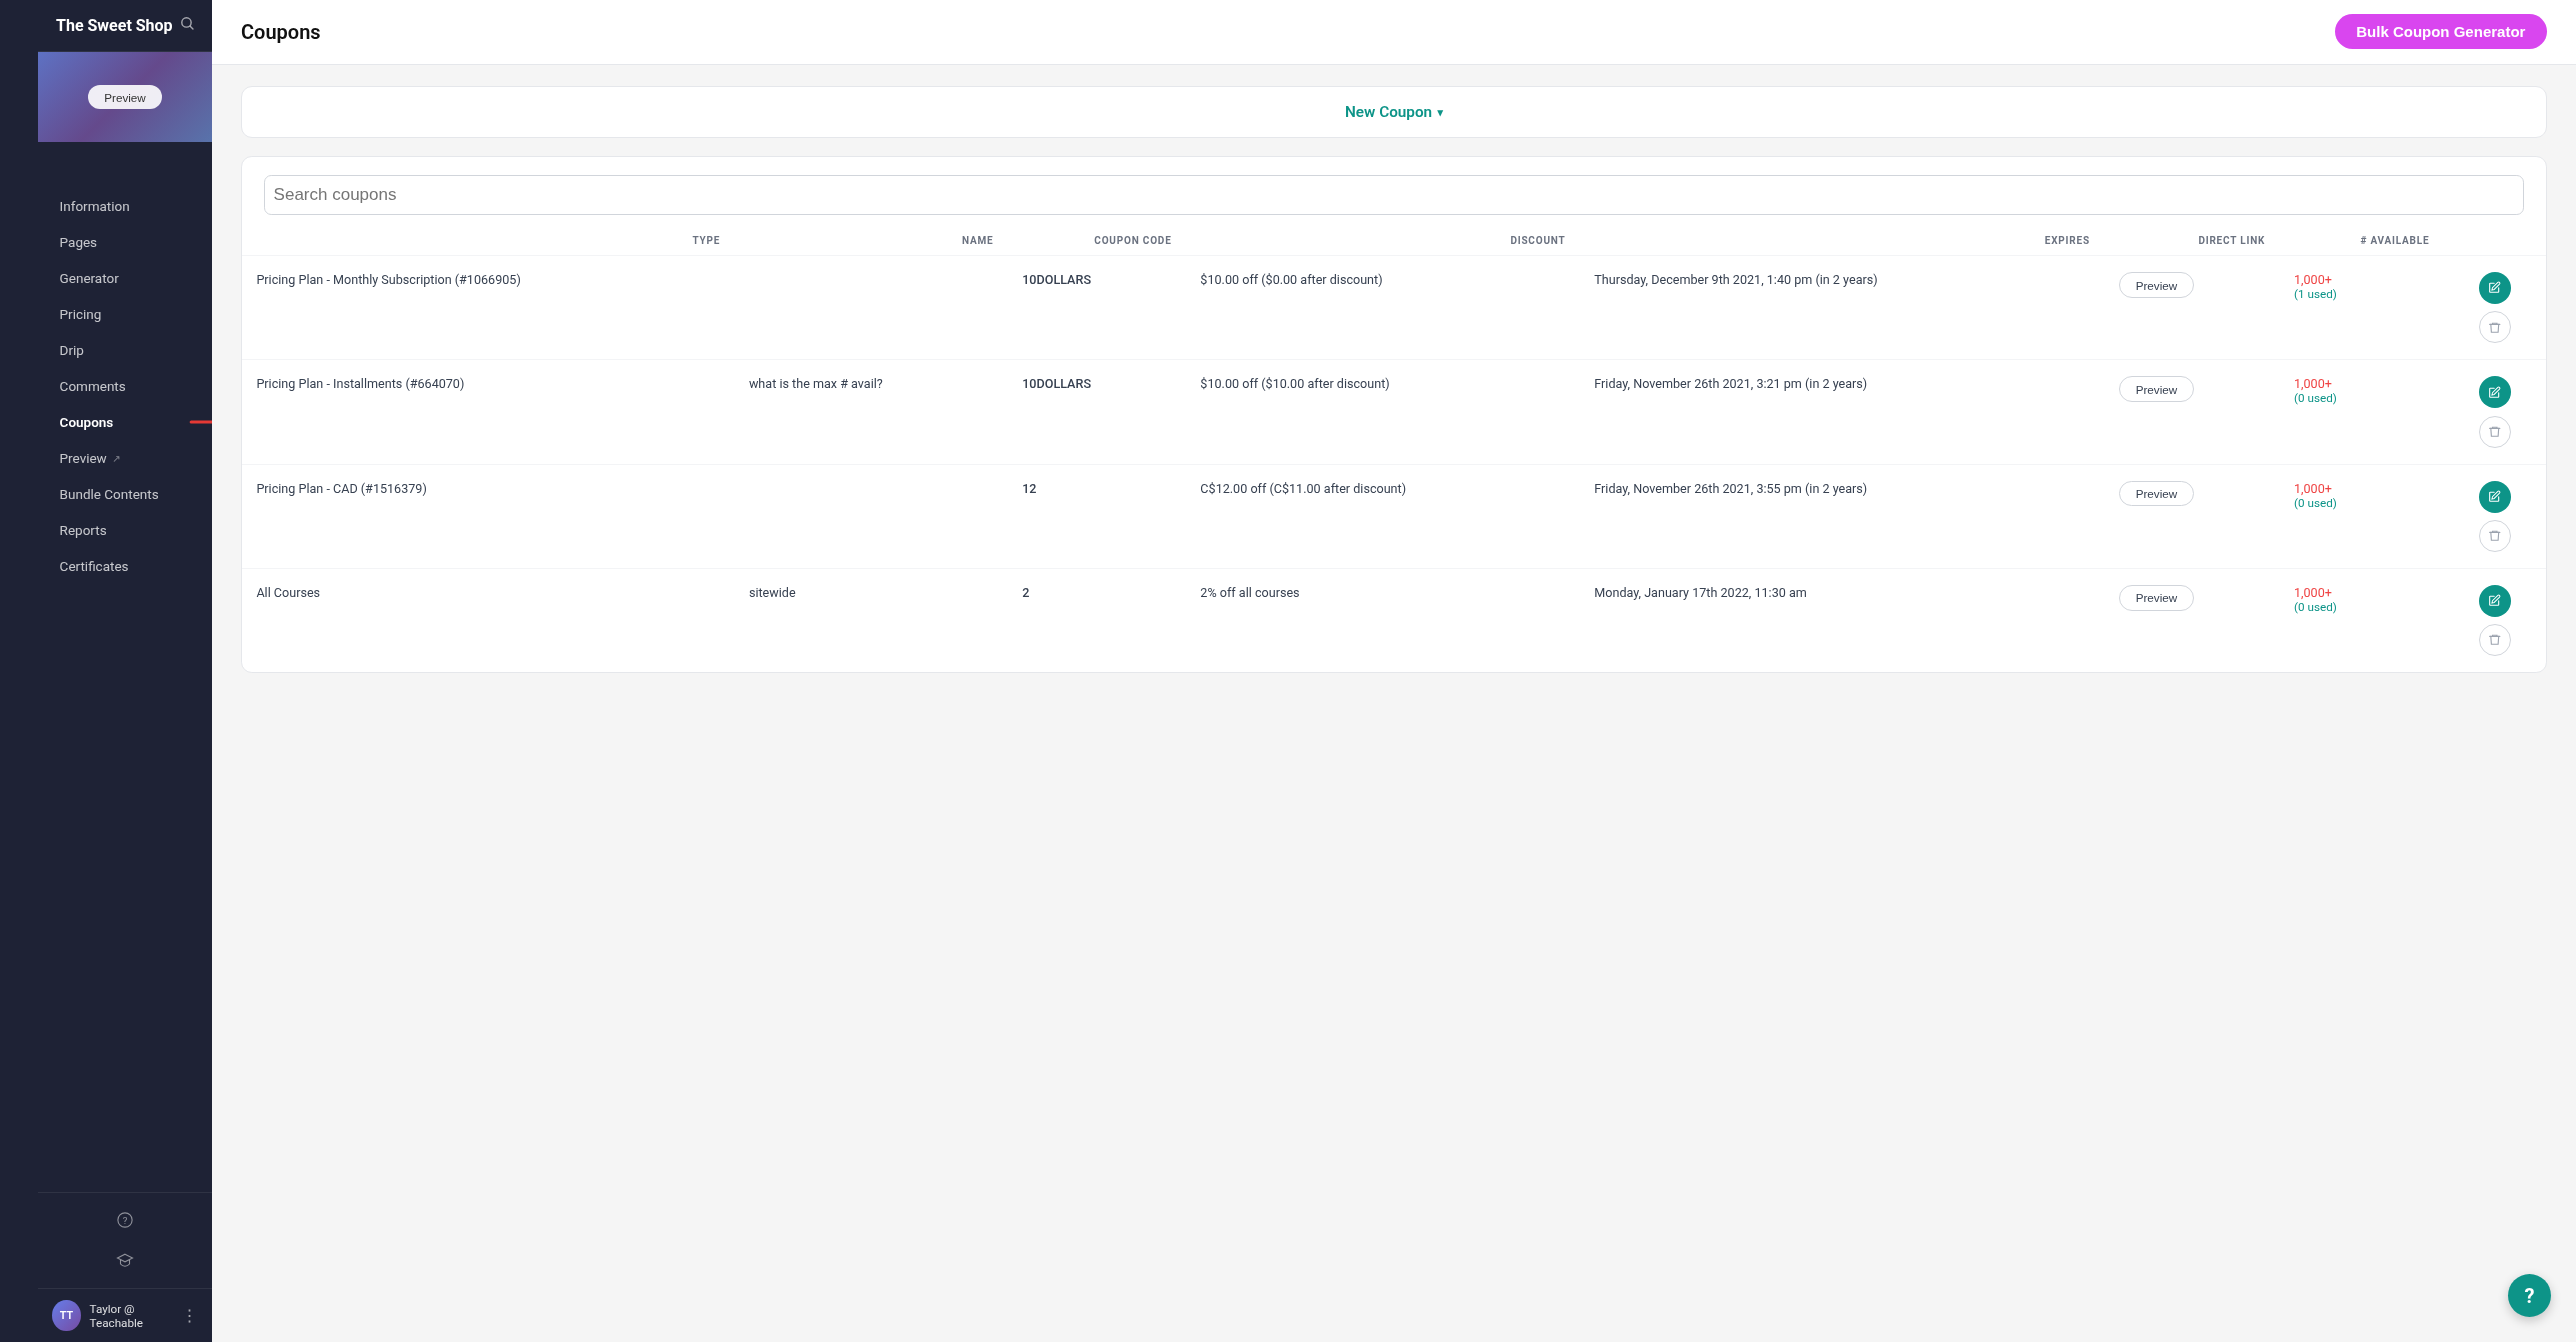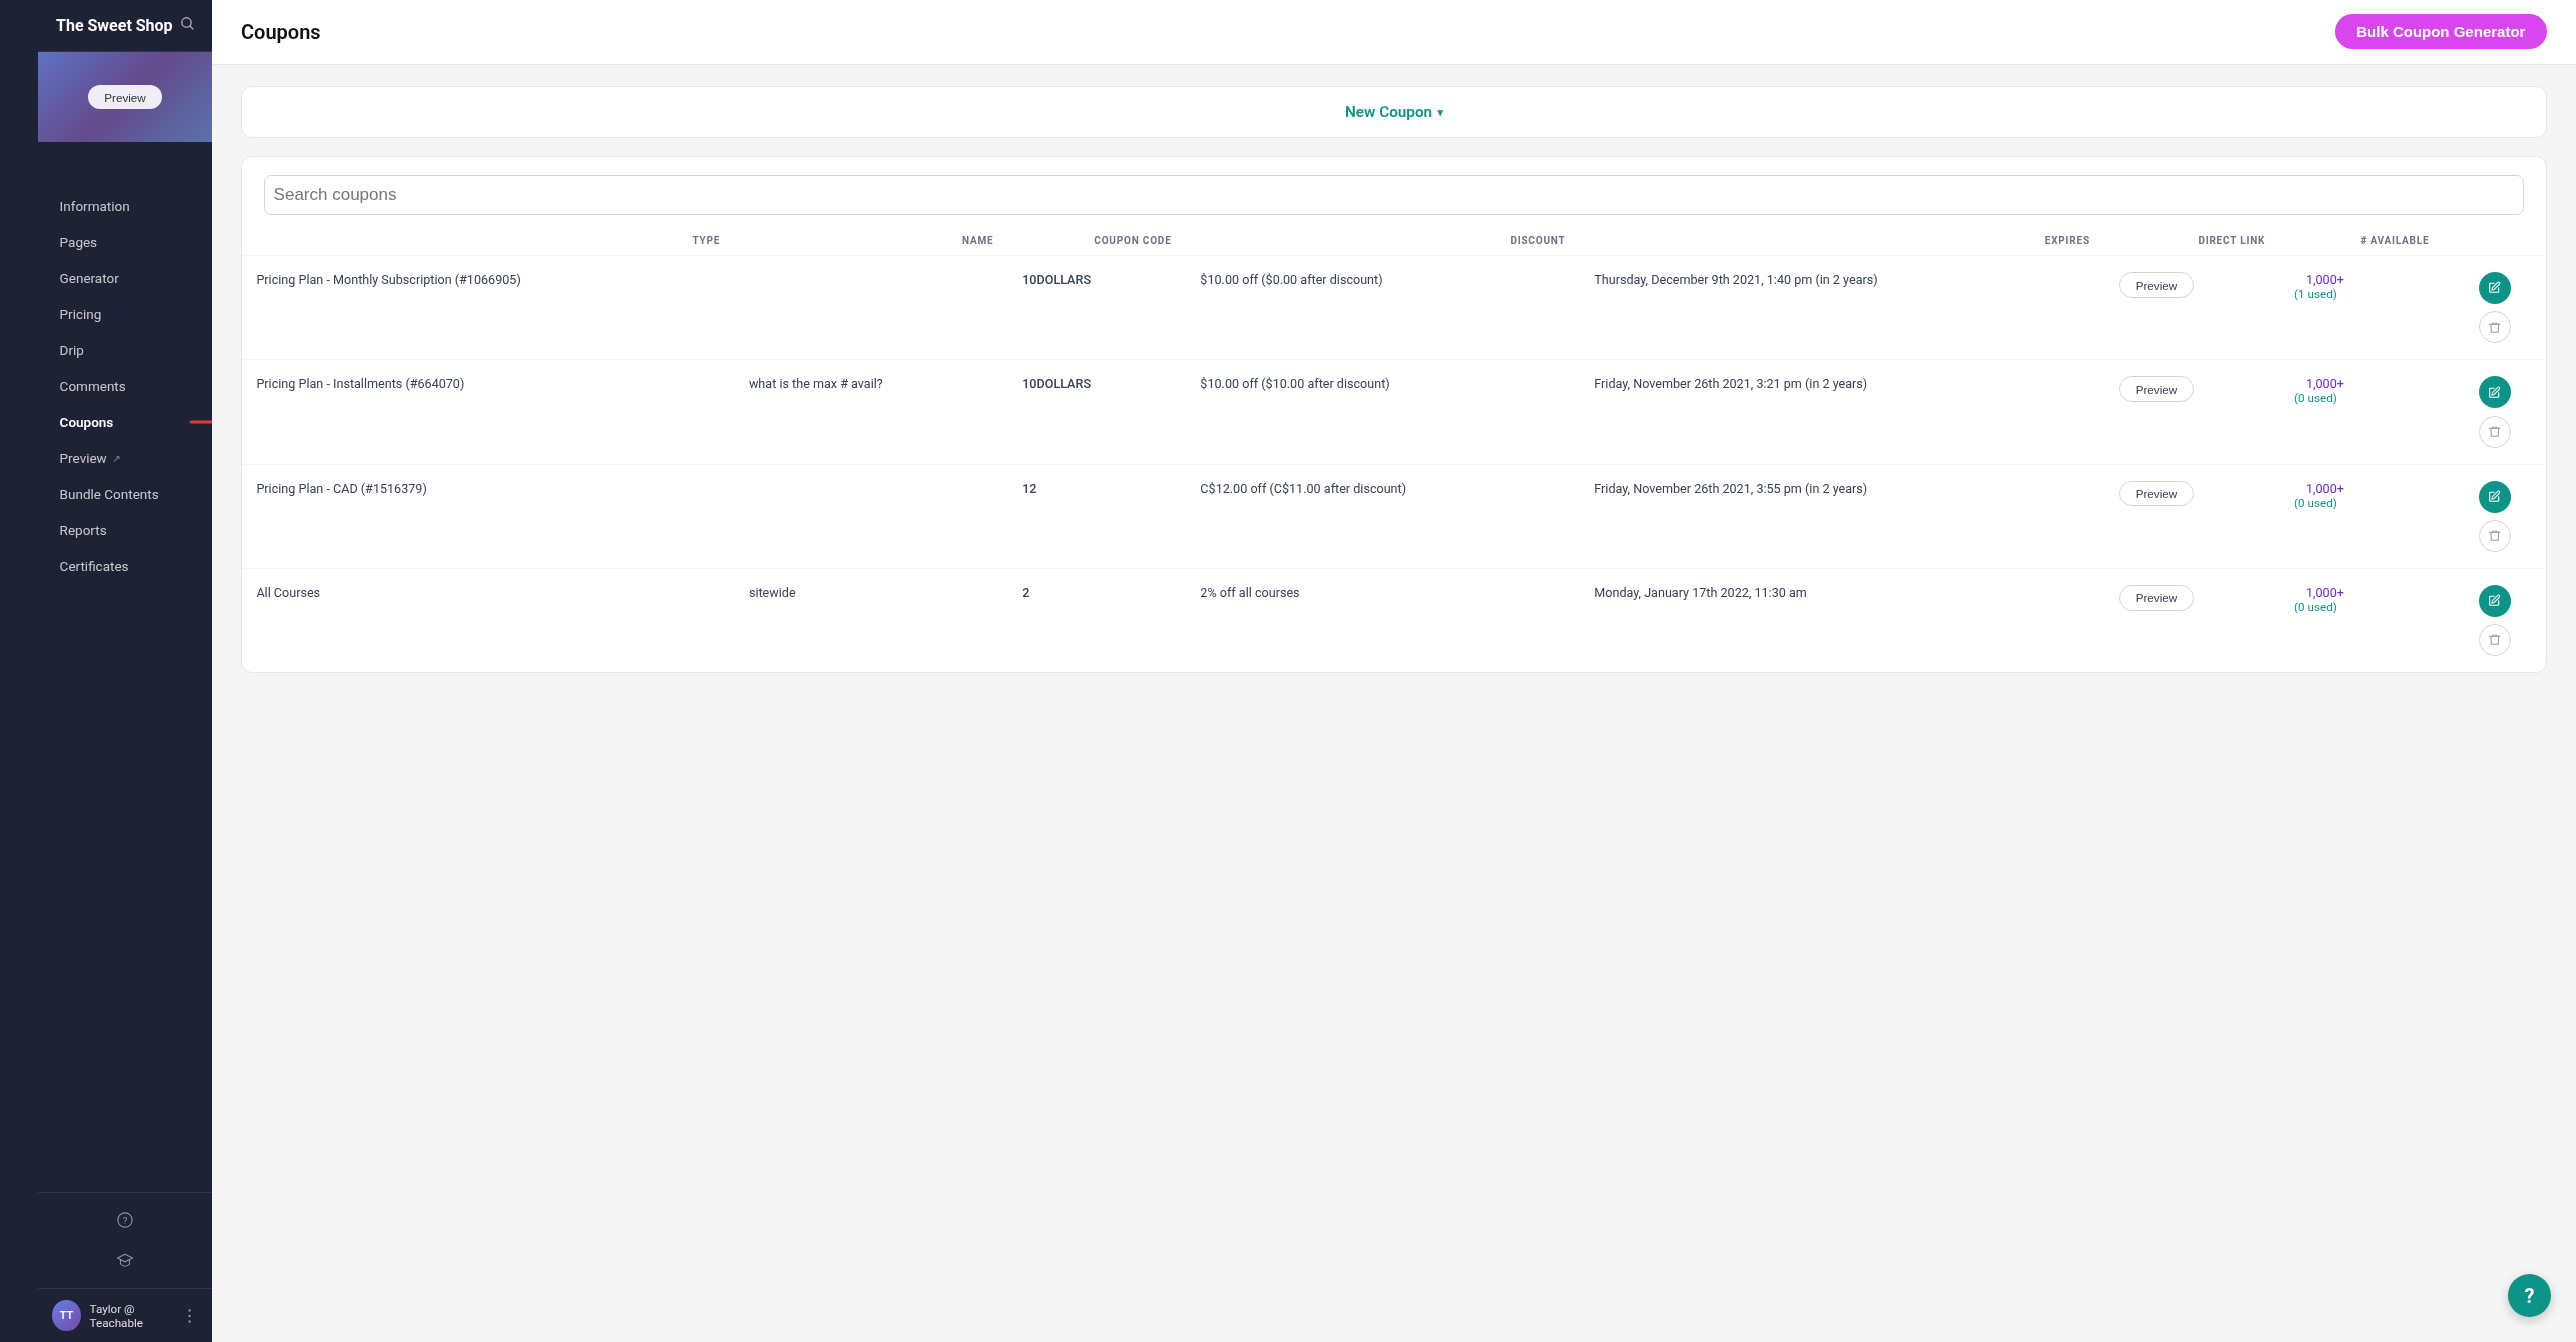--- a/index.html
+++ b/index.html
@@ -224,22 +224,21 @@
     .coupons-table td {
       padding: 16px 14.4px;
       font-size: 12.6px;
       color: #374151;
       vertical-align: top;
       border-bottom: 0.9px solid #f3f4f6;
     }
     .coupons-table tr:last-child td { border-bottom: none; }
     .available-count {
       font-size: 12.6px;
-      color: #6d28d9;
-      margin-left: 12px;
+      color: #ef4444;
     }
     .used-count {
       font-size: 11.7px;
       color: #0d9488;
     }
     .preview-link-btn {
       background: #fff;
       border: 1.3px solid #d1d5db;
       border-radius: 18px;
       padding: 5.4px 16px;

